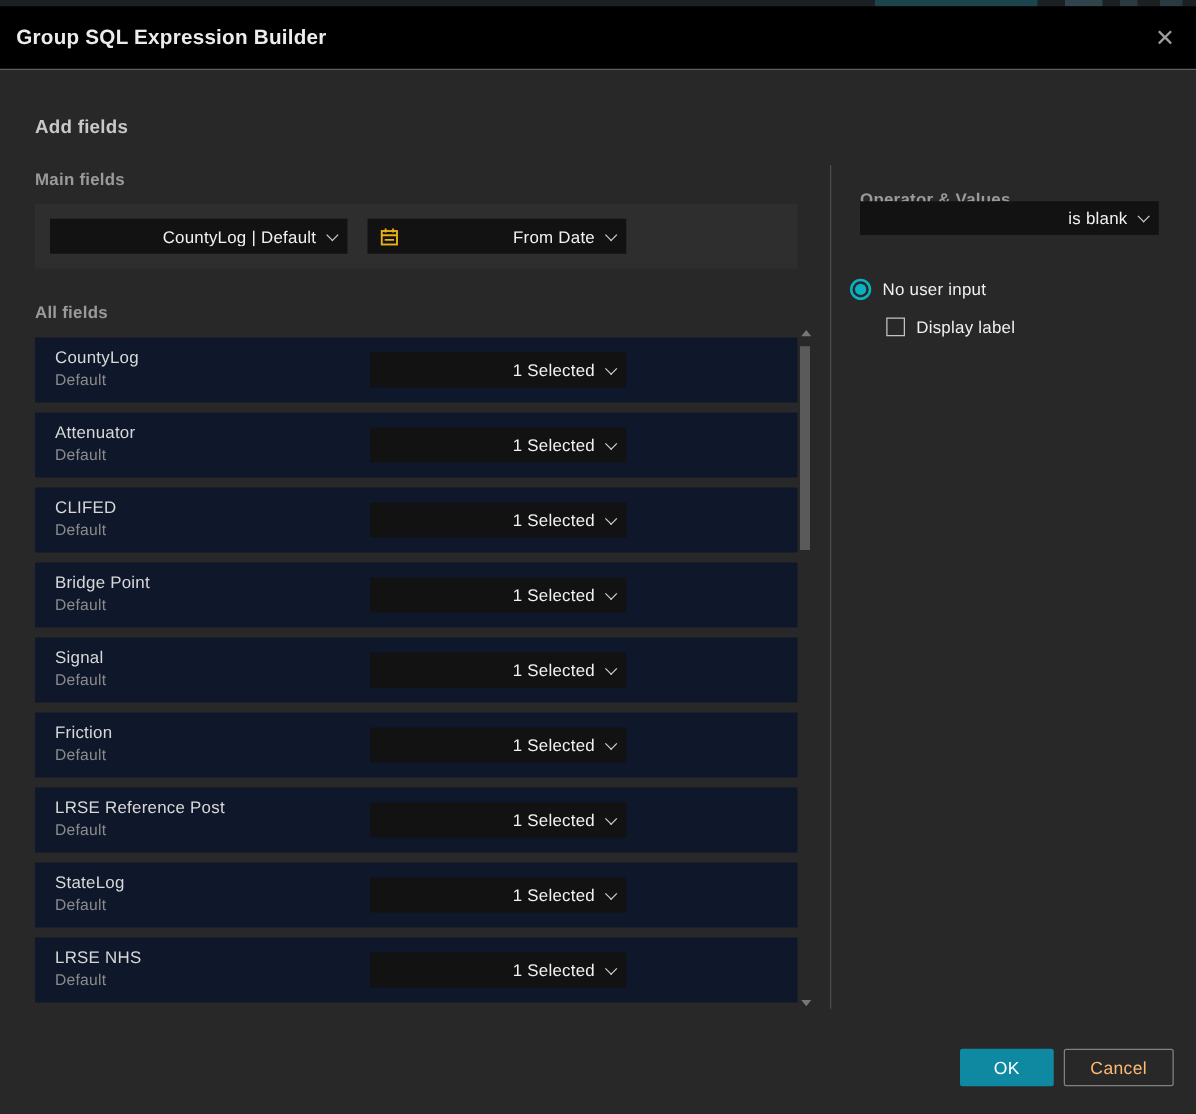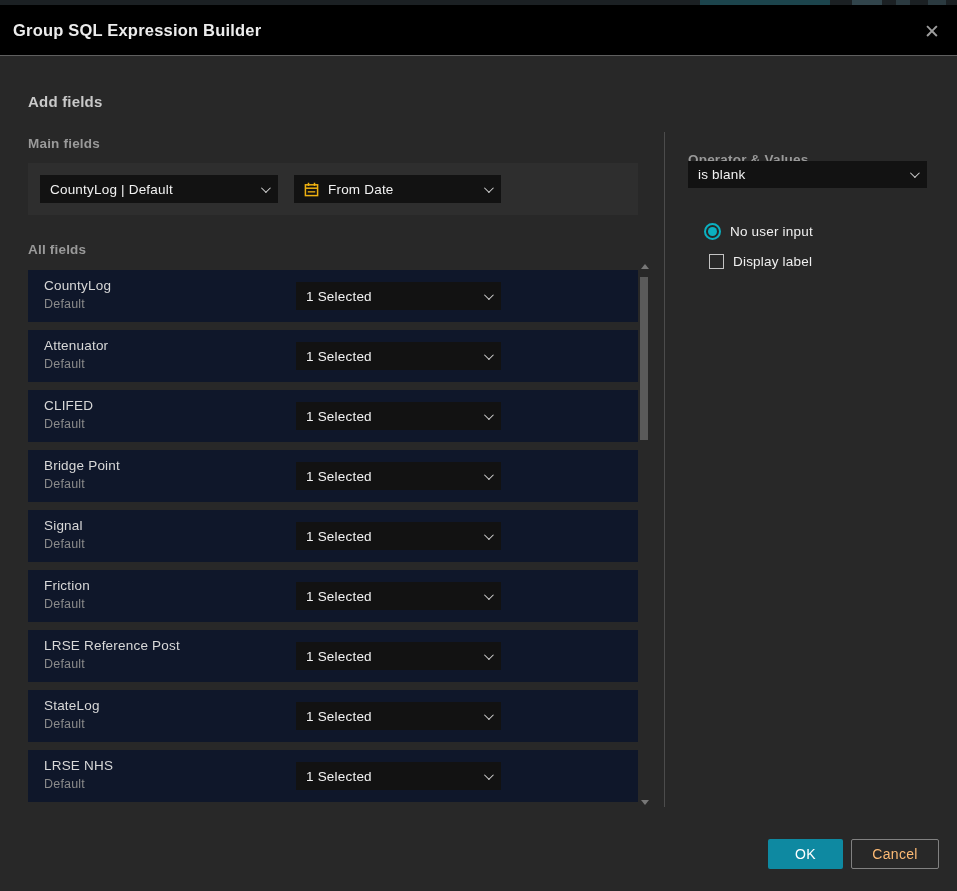--- a/index.html
+++ b/index.html
@@ -34,21 +34,21 @@
 
   .group-label { font-size:13.5px; font-weight:bold; color:#9a9a9a; letter-spacing:.2px; }
   .lbl-mainfield { position:absolute; left:28px; top:131px; }
   .lbl-allfields { position:absolute; left:28px; top:237px; }
   .lbl-operator  { position:absolute; left:688px; top:124px;margin-top:23px; }
 
   
   .dd {
     background:#121212; color:#f2f2f2; font-size:13.5px;
     display:flex; align-items:center; cursor:pointer;
-    padding:0 10px; position:absolute; letter-spacing:.2px;
+    padding:0 10px; position:absolute; letter-spacing:.2px;text-align:right;
   }
   .dd .dd-text { flex:1; white-space:nowrap; overflow:hidden; }
   .chev {
     width:7px; height:7px; border-right:1.5px solid #cfcfcf; border-bottom:1.5px solid #cfcfcf;
     transform:rotate(45deg) translateY(-2px); flex:none; margin-left:8px;
   }
 
   
   .main-field-panel { position:absolute; left:28px; top:158px; width:610px; height:52px; background:#2e2e2e; }
   .dd-source { left:12px; top:12px; width:238px; height:28px; }
@@ -69,21 +69,21 @@
   .sb-arrow-up, .sb-arrow-down { position:absolute; left:2px; width:0; height:0; border-left:4px solid transparent; border-right:4px solid transparent; }
   .sb-arrow-up   { top:2px;    border-bottom:5px solid #777; }
   .sb-arrow-down { bottom:2px; border-top:5px solid #777; }
   .sb-thumb { position:absolute; left:1px; top:15px; width:8px; height:163px; background:#5a5a5a; }
 
   .v-divider { position:absolute; left:664px; top:127px; width:1px; height:675px; background:#4c4c4c; }
 
   
   .dd-operator { left:688px; top:156px; width:239px; height:27px; }
 
-  .radio-row { position:absolute; left:704px; top:218px; display:flex; align-items:center; cursor:pointer; }
+  .radio-row { position:absolute; left:680px; top:218px; display:flex; align-items:center; cursor:pointer; }
   .radio {
     width:17px; height:17px; border-radius:50%; border:2px solid #0bb1c1;
     display:flex; align-items:center; justify-content:center; flex:none; background:#282828;
   }
   .radio .dot { width:9px; height:9px; border-radius:50%; background:#0bb1c1; }
   .radio-row .rlabel { margin-left:9px; font-size:13.5px; color:#f0f0f0; letter-spacing:.2px; }
 
   .check-row { position:absolute; left:709px; top:249px; display:flex; align-items:center; cursor:pointer; }
   .checkbox { width:15px; height:15px; border:1.5px solid #c3c3c3; background:transparent; flex:none; }
   .check-row .clabel { margin-left:9px; font-size:13.5px; color:#f0f0f0; letter-spacing:.2px; }

